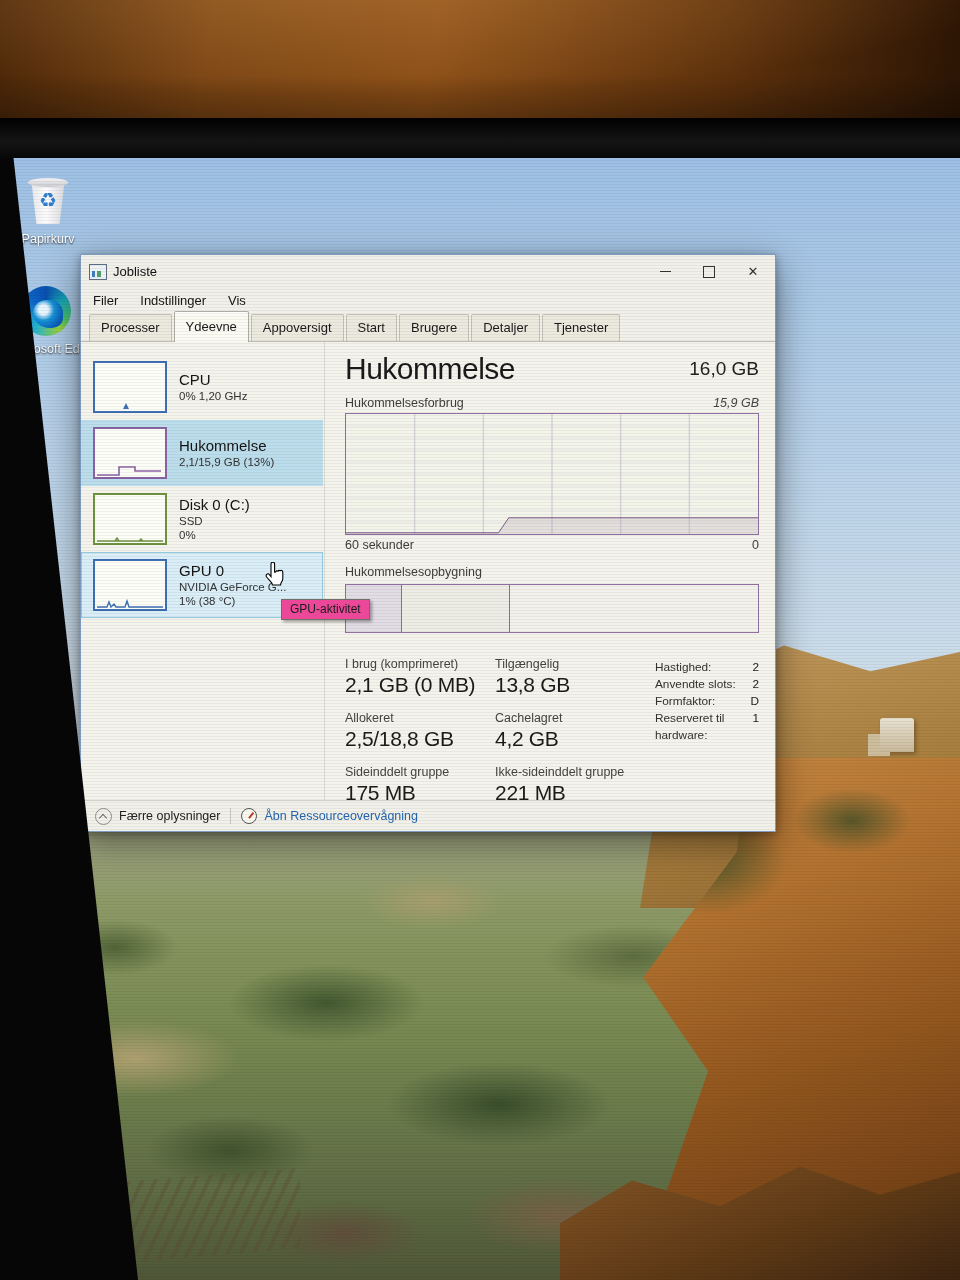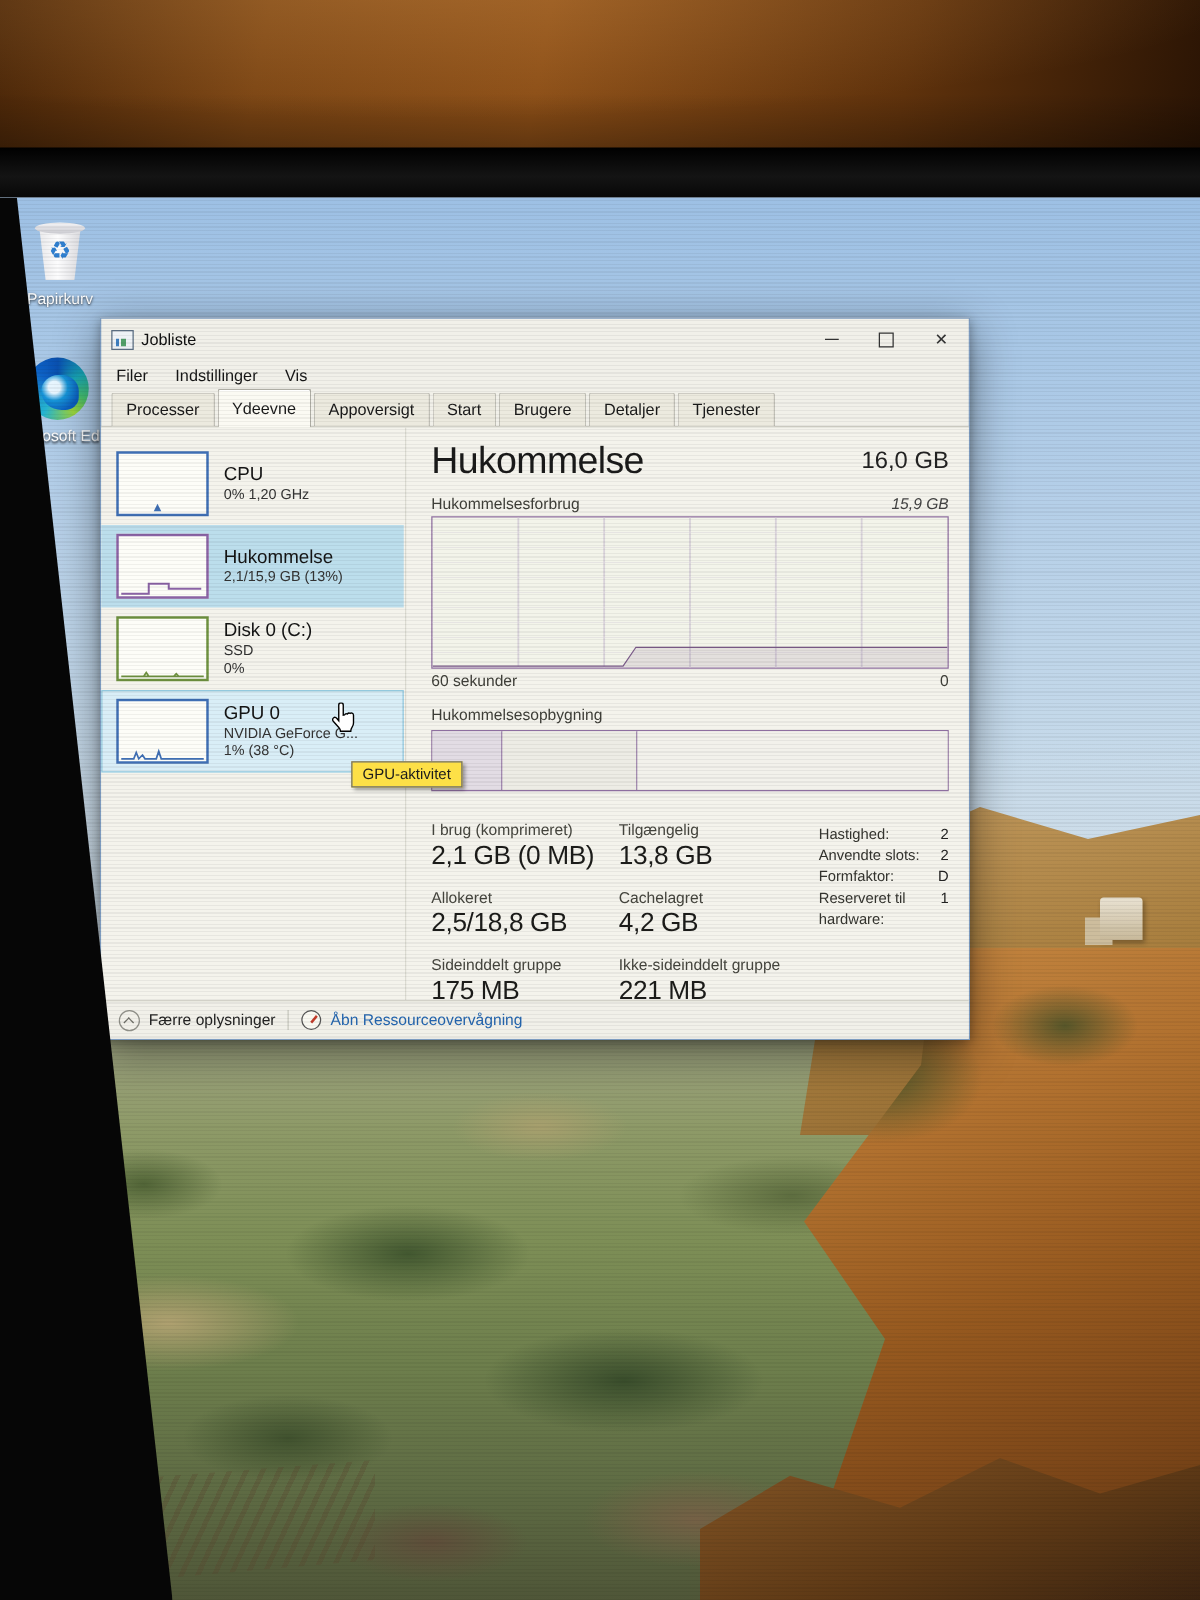--- a/index.html
+++ b/index.html
@@ -138,21 +138,21 @@
     padding-left:14px;gap:10px;background:#f1f0e9;}
   .chev-circ{width:15px;height:15px;border-radius:50%;border:1px solid #8f8f88;position:relative;}
   .chev-circ::after{content:"";position:absolute;left:4px;top:6px;width:5px;height:5px;
     border-left:1.5px solid #6f6f68;border-top:1.5px solid #6f6f68;transform:rotate(45deg);}
   .f-less{font-size:12.5px;color:#222;display:flex;align-items:center;gap:7px;}
   .f-sep{width:1px;height:16px;background:#c8c7be;}
   .gauge{width:14px;height:14px;border-radius:50%;border:1.5px solid #555;position:relative;background:#faf9f2;}
   .gauge::after{content:"";position:absolute;left:6px;top:2px;width:1.8px;height:7px;background:#c23b2a;
     transform:rotate(40deg);transform-origin:bottom;}
   .f-link{font-size:12.5px;color:#2465ae;display:flex;align-items:center;gap:7px;}
-  .tooltip{position:absolute;left:200px;top:354px;padding:2px 8px 3px;background:#fde047;border:1px solid #6f6f6a;
+  .tooltip{position:absolute;left:200px;top:344px;padding:2px 8px 3px;background:#ec4899;border:1px solid #6f6f6a;
     font-size:12px;color:#1c1c1c;box-shadow:2px 2px 3px rgba(0,0,0,.35);white-space:nowrap;z-index:30;}
   .cursor{position:absolute;left:262px;top:404px;width:24px;height:26px;z-index:40;pointer-events:none;}
 </style>
 </head>
 <body>
 
 <div class="photo">
   <div class="wall"></div>
   <div class="bezel"></div>
 

